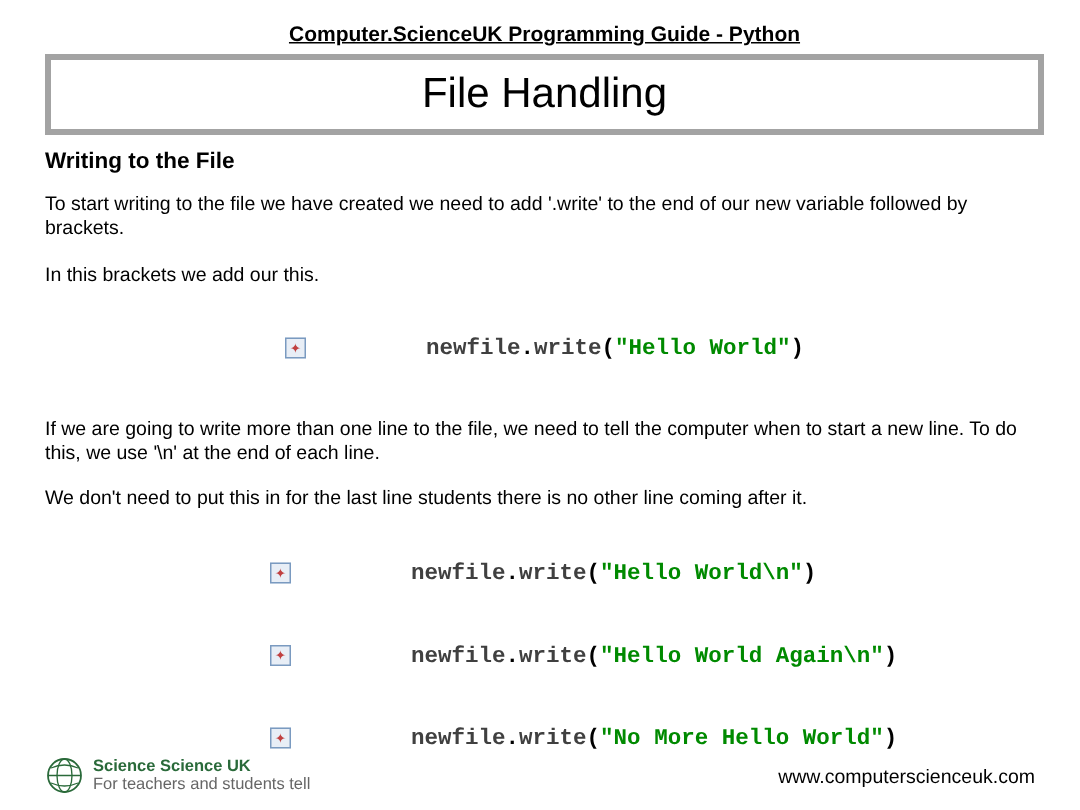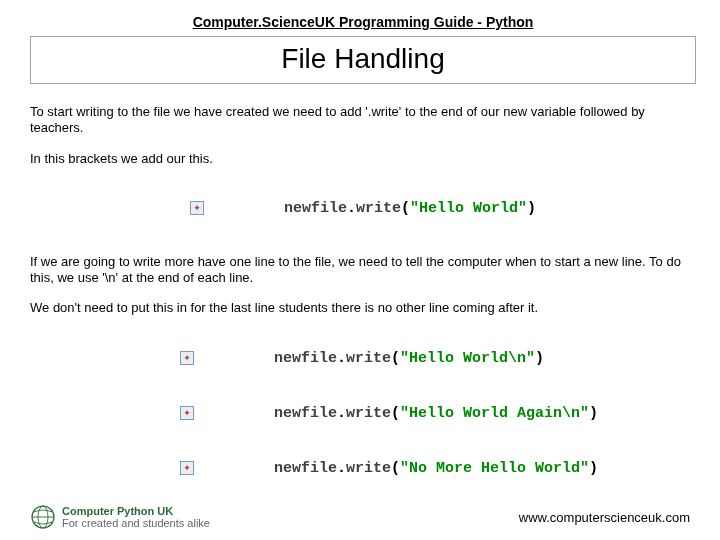--- a/index.html
+++ b/index.html
@@ -17,25 +17,25 @@
     padding: 14px 24px 0 30px;
   }
   .header-underline {
     font-weight: bold;
     text-decoration: underline;
     text-align: center;
     font-size: 14px;
     margin-bottom: 6px;
   }
   .title-box {
-    border: 1px solid #a3a3a3;
+    border: 4px solid #a3a3a3;
     text-align: center;
     font-size: 28px;
     padding: 6px 0 8px 0;
-    margin-bottom: 20px;
+    margin-bottom: 9px;
   }
   .section-title {
     font-weight: bold;
     font-size: 15px;
     margin-bottom: 12px;
   }
   .para {
     font-size: 13px;
     line-height: 1.25;
     margin-bottom: 14px;
@@ -103,34 +103,35 @@
   .url { color: #000; font-size: 13px; margin-left: 28px; }
 </style>
 </head>
 <body>
 
 <div class="page">
   <div class="header-underline">Computer.ScienceUK Programming Guide - Python</div>
 
   <div class="title-box">File Handling</div>
 
+  <div class="section-title">Writing to the File</div>
 
-  <p class="para">To start writing to the file we have created we need to add '.write' to the end of our new variable followed by teachers.</p>
+  <p class="para">To start writing to the file we have created we need to add '.write' to the end of our new variable followed by brackets.</p>
   <p class="para">In this brackets we add our this.</p>
 
   <div class="code-block">
     <div class="code-row">
       <div class="bullet">✦</div>
       <div class="code-line">
         <span class="tok-ident">newfile</span><span class="tok-punct">.</span><span class="tok-ident">write</span><span class="tok-punct">(</span><span class="tok-str">"Hello World"</span><span class="tok-punct">)</span>
       </div>
     </div>
   </div>
 
-  <p class="para">If we are going to write more have one line to the file, we need to tell the computer when to start a new line. To do this, we use '\n' at the end of each line.</p>
+  <p class="para">If we are going to write more than one line to the file, we need to tell the computer when to start a new line. To do this, we use '\n' at the end of each line.</p>
   <p class="para">We don't need to put this in for the last line students there is no other line coming after it.</p>
 
   <div class="code-block" style="align-items:flex-start; padding-left:150px;">
     <div class="code-row">
       <div class="bullet">✦</div>
       <div class="code-line">
         <span class="tok-ident">newfile</span><span class="tok-punct">.</span><span class="tok-ident">write</span><span class="tok-punct">(</span><span class="tok-str">"Hello World\n"</span><span class="tok-punct">)</span>
       </div>
     </div>
     <div class="code-row">
@@ -153,18 +154,18 @@
     <div class="logo-mark">
       <svg viewBox="0 0 26 26">
         <circle cx="13" cy="13" r="11" fill="none" stroke="#2a6a3a" stroke-width="1.2"></circle>
         <ellipse cx="13" cy="13" rx="5" ry="11" fill="none" stroke="#2a6a3a" stroke-width="0.9"></ellipse>
         <line x1="2" y1="13" x2="24" y2="13" stroke="#2a6a3a" stroke-width="0.9"></line>
         <path d="M4 8 Q13 4 22 8" fill="none" stroke="#2a6a3a" stroke-width="0.9"></path>
         <path d="M4 18 Q13 22 22 18" fill="none" stroke="#2a6a3a" stroke-width="0.9"></path>
       </svg>
     </div>
     <div class="logo-text">
-      <div class="t1">Computer Python UK</div>
-      <div>For created and students alike</div>
+      <div class="t1">Science Science UK</div>
+      <div>For teachers and students tell</div>
     </div>
   </div>
   <div class="url">www.computerscienceuk.com</div>
 </div>
 
 </body></html>

